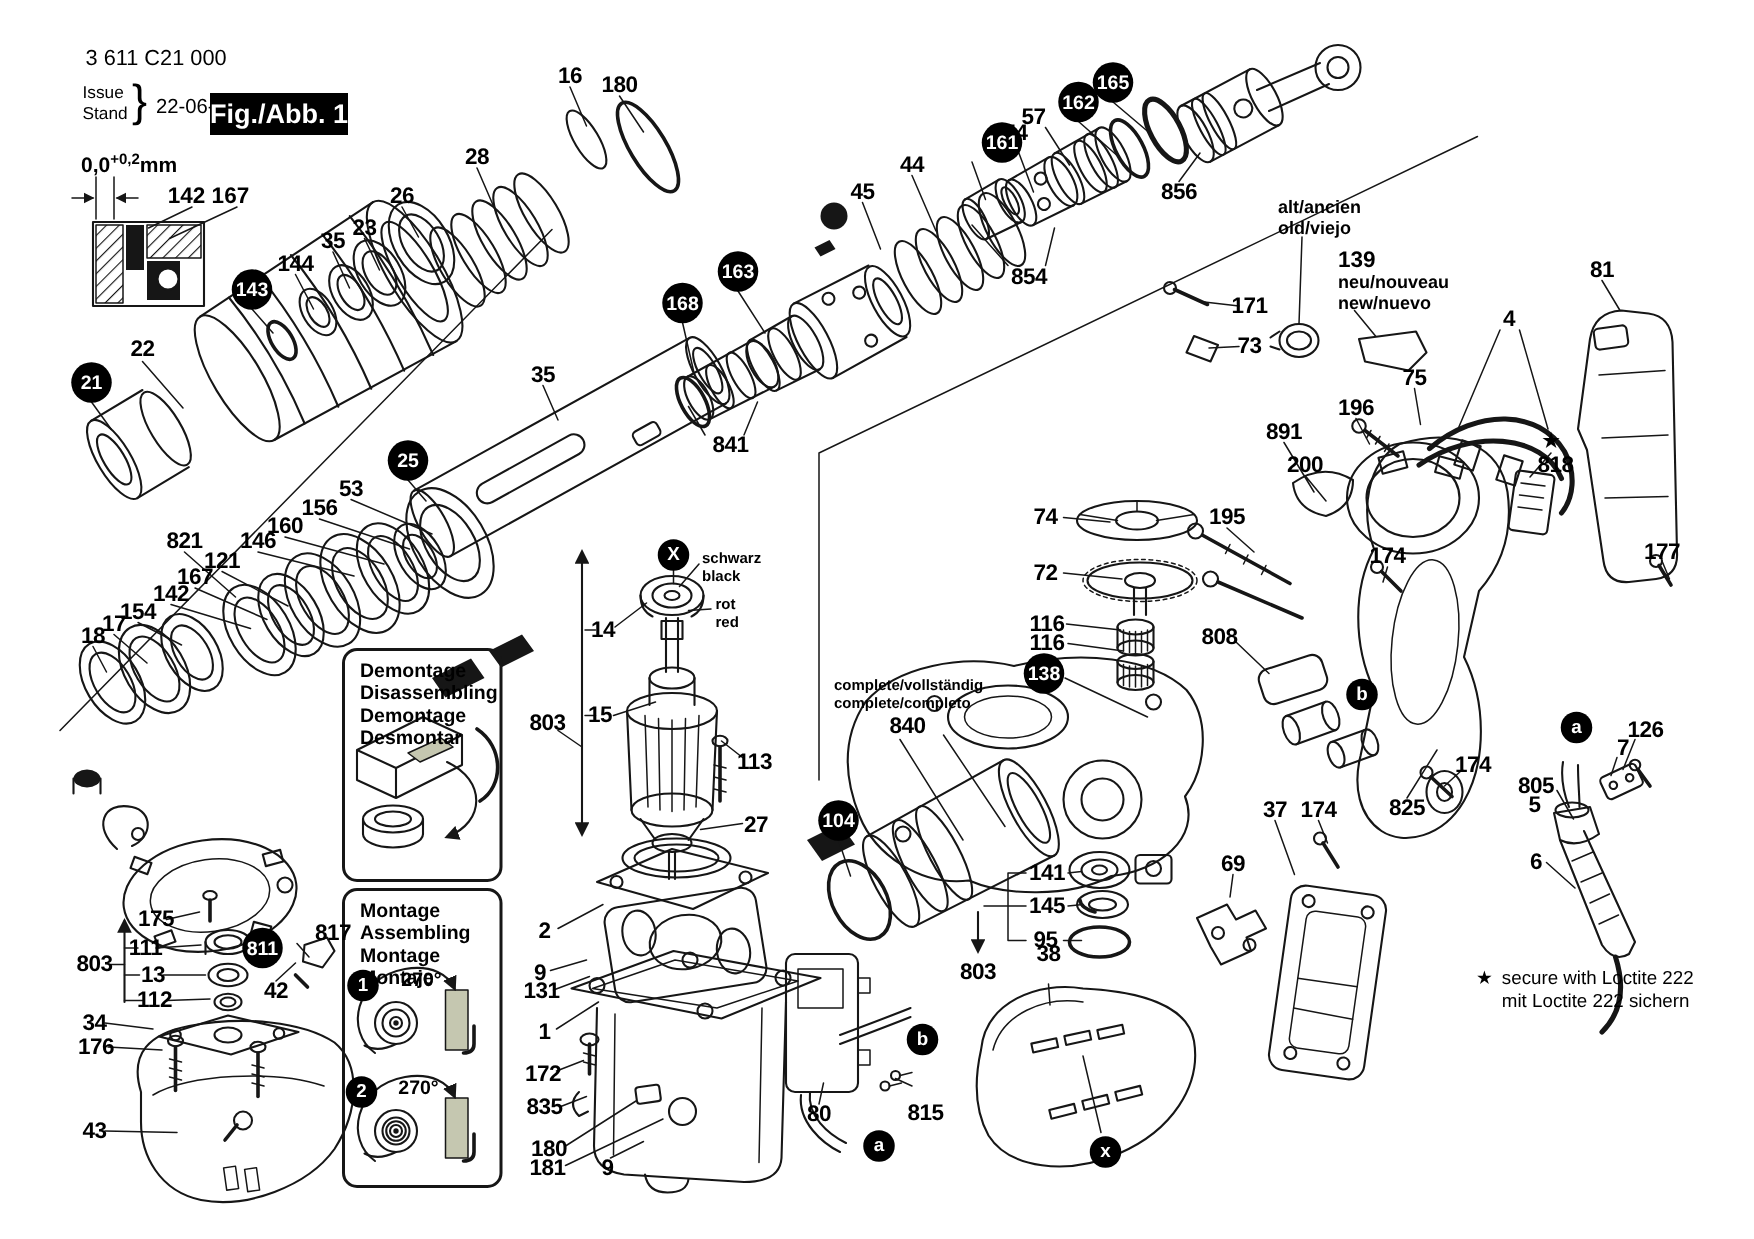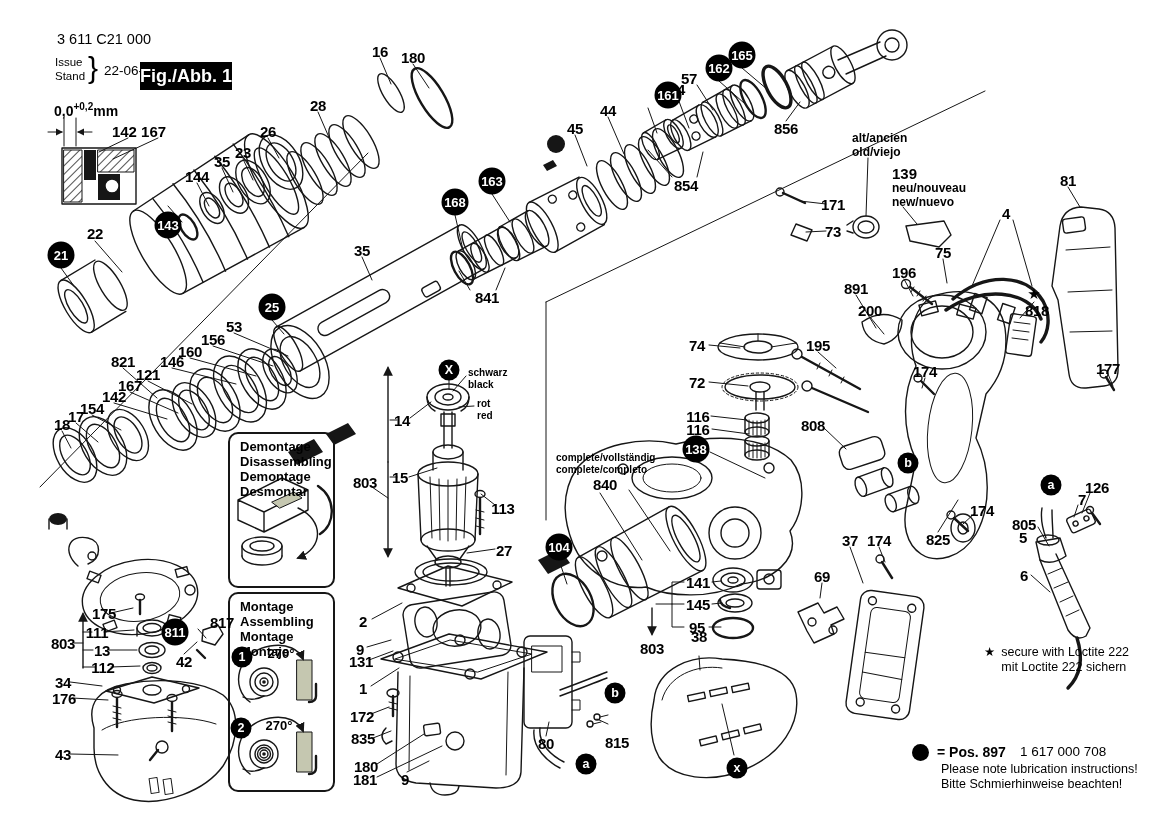--- a/index.html
+++ b/index.html
@@ -580,29 +580,20 @@
   <div class="note note-sm" style="left:468px;top:367px;">schwarz
 black</div>
   <div class="note note-sm" style="left:477px;top:398px;">rot
 red</div>
   <div class="starmark" style="left:1034px;top:294px;">★</div>
 
   <div class="legend-star-row">
     <span>★</span>
     <span style="white-space:pre-line">secure with Loctite 222
 mit Loctite 222 sichern</span>
-  </div>
-  <div class="legend-pos">
-    <div class="row1">
-      <span class="dot"></span>
-      <span class="posl">= Pos. 897</span>
-      <span class="posn">1 617 000 708</span>
-    </div>
-    <div class="sub">Please note lubrication instructions!</div>
-    <div class="sub">Bitte Schmierhinweise beachten!</div>
   </div>
 
   <div id="labels">
       <div class="plabel" style="left: 380px; top: 51px;">16</div>
       <div class="plabel" style="left: 413px; top: 57px;">180</div>
       <div class="plabel" style="left: 318px; top: 105px;">28</div>
       <div class="plabel" style="left: 268px; top: 131px;">26</div>
       <div class="plabel" style="left: 243px; top: 152px;">23</div>
       <div class="plabel" style="left: 222px; top: 161px;">35</div>
       <div class="plabel" style="left: 197px; top: 176px;">144</div>
@@ -678,21 +669,21 @@
       <div class="plabel" style="left: 104px; top: 613px;">175</div>
       <div class="plabel" style="left: 97px; top: 632px;">111</div>
       <div class="plabel" style="left: 63px; top: 643px;">803</div>
       <div class="plabel" style="left: 102px; top: 650px;">13</div>
       <div class="plabel" style="left: 103px; top: 667px;">112</div>
       <div class="plabel" style="left: 63px; top: 682px;">34</div>
       <div class="plabel" style="left: 64px; top: 698px;">176</div>
       <div class="plabel" style="left: 63px; top: 754px;">43</div>
       <div class="plabel" style="left: 198px; top: 622px; padding-left: 48px;">817</div>
       <div class="plabel" style="left: 184px; top: 661px;">42</div>
-      <div class="pbadge" style="left: 168px; top: 193px; margin-top: 32px;">143</div>
+      <div class="pbadge" style="left: 168px; top: 193px;">143</div>
       <div class="pbadge" style="left: 61px; top: 255px;">21</div>
       <div class="pbadge" style="left: 272px; top: 307px;">25</div>
       <div class="pbadge" style="left: 648px; top: 95px; margin-left: 20px;">161</div>
       <div class="pbadge" style="left: 719px; top: 68px;">162</div>
       <div class="pbadge" style="left: 742px; top: 55px;">165</div>
       <div class="pbadge" style="left: 492px; top: 181px;">163</div>
       <div class="pbadge" style="left: 455px; top: 202px;">168</div>
       <div class="pbadge" style="left: 696px; top: 449px;">138</div>
       <div class="pbadge" style="left: 559px; top: 547px;">104</div>
       <div class="pbadge" style="left: 175px; top: 632px;">811</div>

